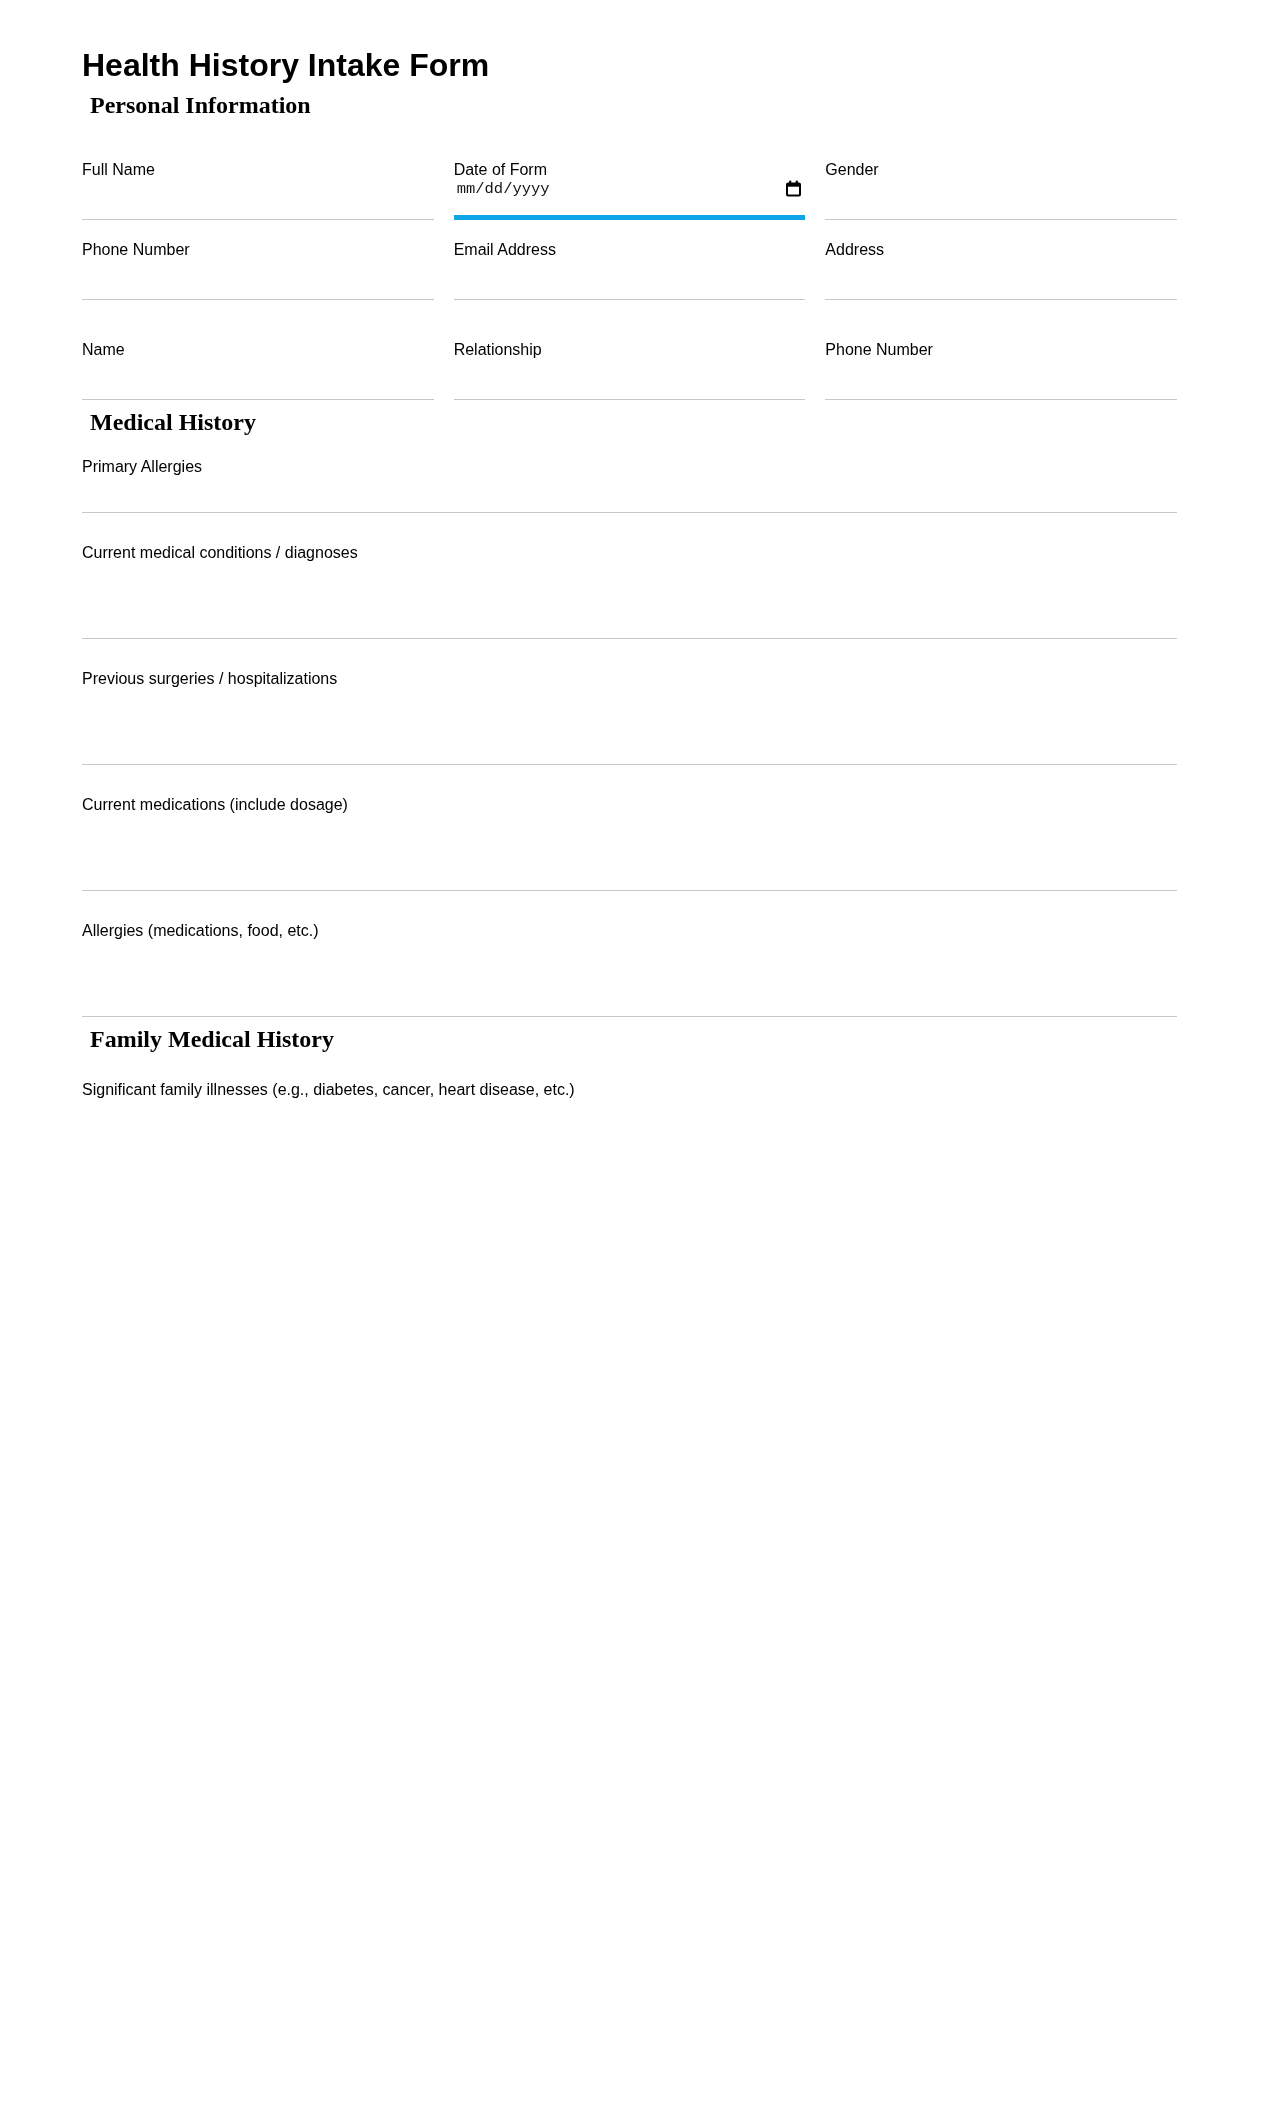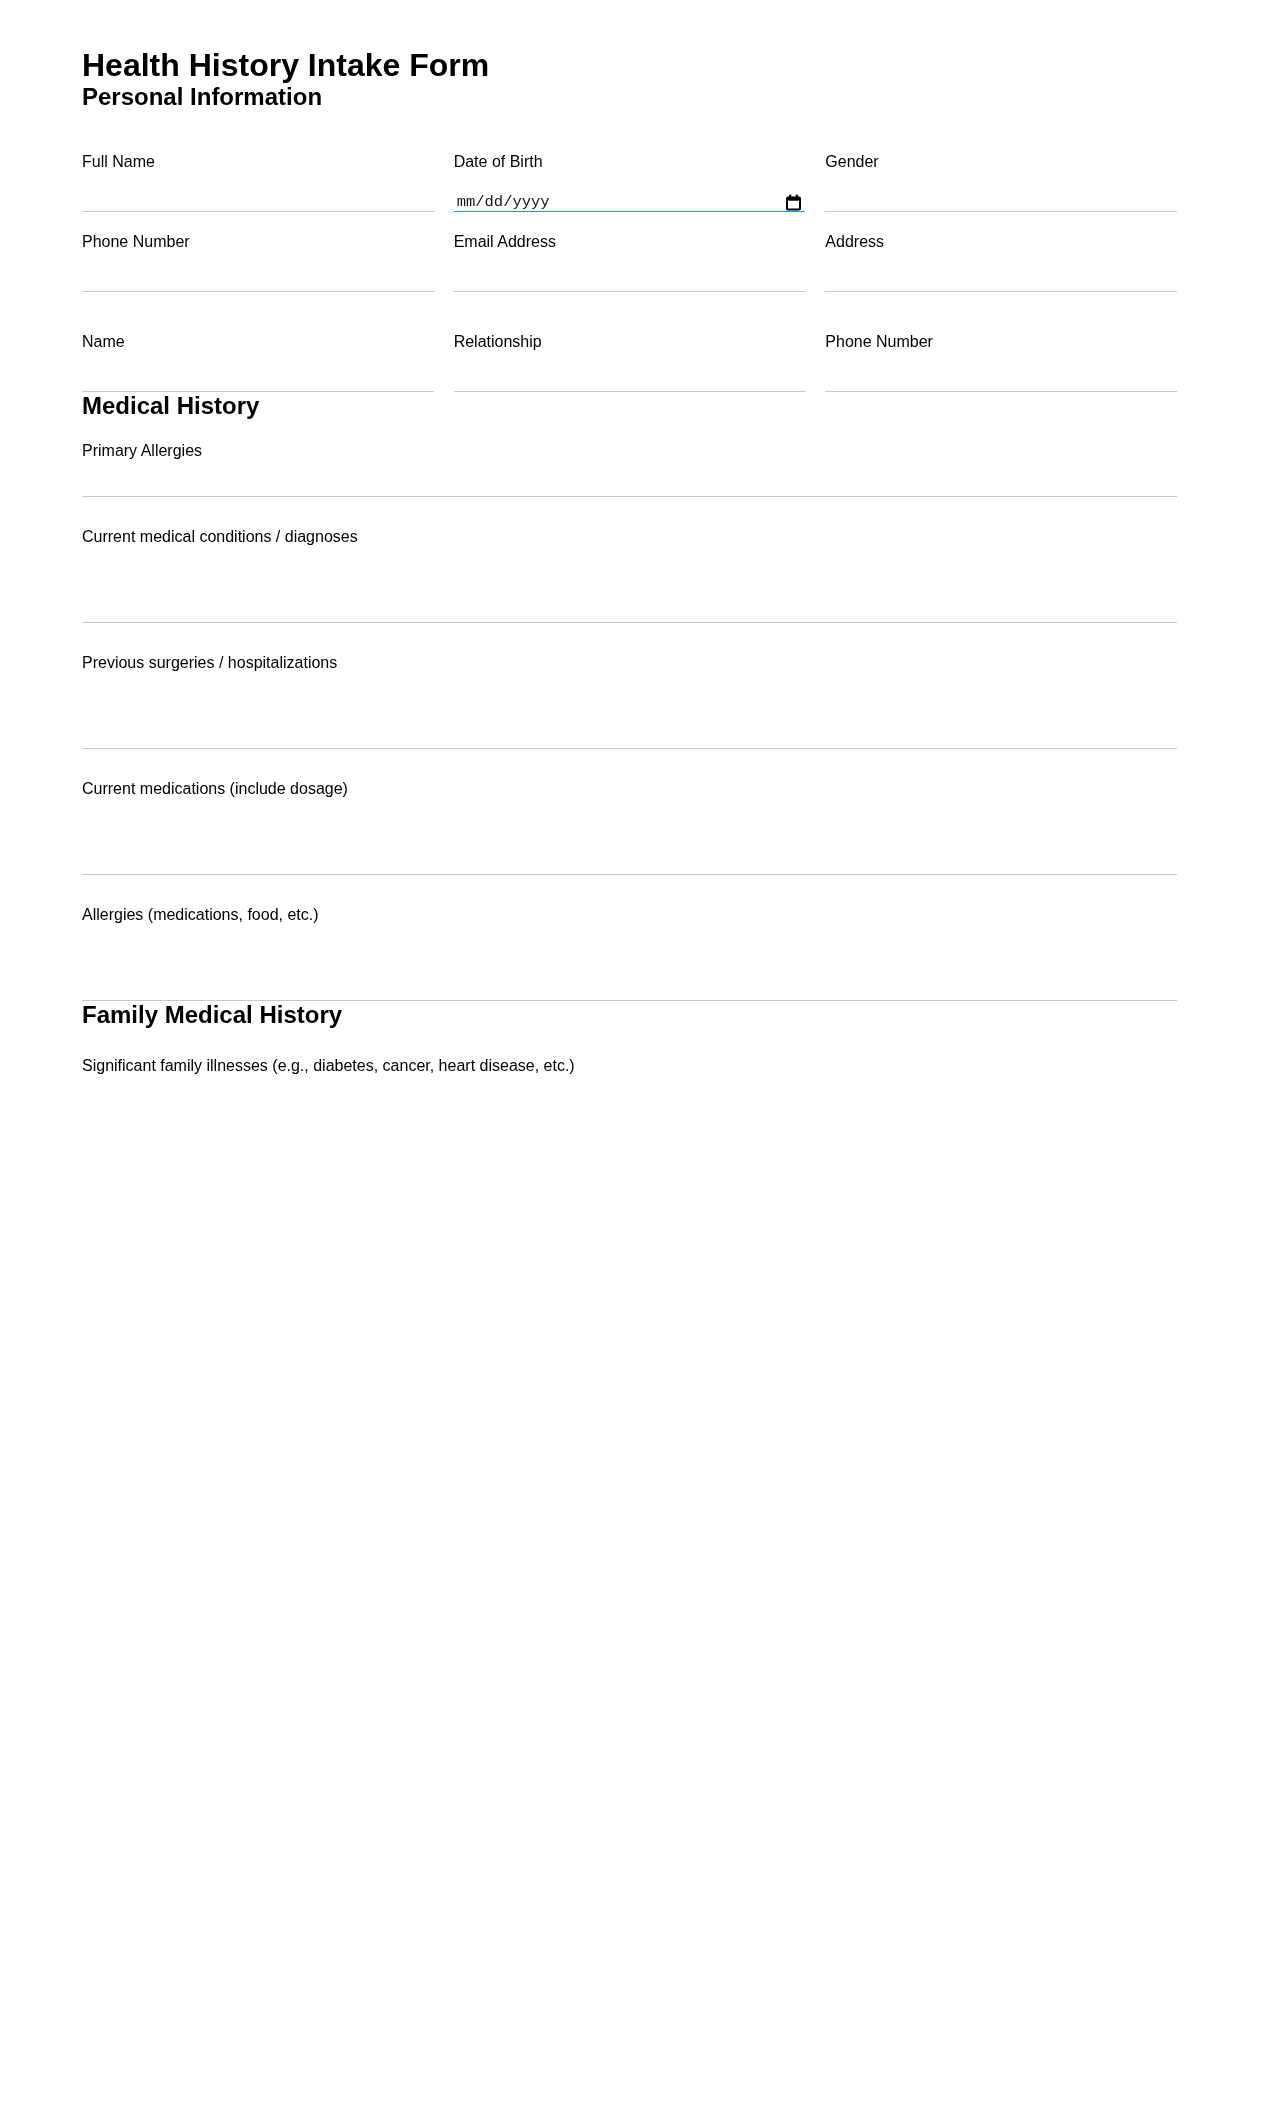--- a/index.html
+++ b/index.html
@@ -23,21 +23,22 @@
     font-size: 32px;
     font-weight: bold;
     line-height: 1.1;
     margin: 48px 0 0 0;
     letter-spacing: 0;
   }
   h2.section-heading {
     font-size: 24px;
     font-weight: bold;
     line-height: 1.2;
-    margin: 0;
+    margin: 8px;
+    font-family: Liberation Serif, serif;
   }
   .h2-personal   { margin-top: 36px; }
   .h2-emergency  { margin-top: 42px; }
   .h2-medical    { margin-top: 46px; }
   .h2-family     { margin-top: 42px; }
 
   .grid3 {
     display: grid;
     grid-template-columns: repeat(3, 1fr);
     column-gap: 30px;
@@ -60,24 +61,24 @@
     border-radius: 0;
     outline: none;
     background: transparent;
     font-family: "Liberation Sans", sans-serif;
     font-size: 16px;
     color: #000000;
     padding: 0 1px;
   }
   .date-wrap {
     display: flex;
-    align-items: flex-end;
+    align-items: flex-start;
     width: 100%;
     height: 40px;
-    border-bottom: 1px solid #0ea5e9;
+    border-bottom: 5px solid #0ea5e9;
   }
   input.date-input {
     flex: 1 1 auto;
     min-width: 0;
     border: none;
     outline: none;
     background: transparent;
     font-family: "Liberation Mono", "DejaVu Sans Mono", monospace;
     font-size: 15.5px;
     color: #141414;
@@ -142,21 +143,21 @@
   <h1 class="page-title">Health History Intake Form</h1>
 
   <h2 class="section-heading h2-personal">Personal Information</h2>
 
   <div class="grid3">
     <div class="field">
       <label class="field-label">Full Name</label>
       <input class="line-input" type="text" value="" style="">
     </div>
     <div class="field">
-      <label class="field-label">Date of Birth</label>
+      <label class="field-label">Date of Form</label>
       <div class="date-wrap">
         <input class="date-input" type="text" placeholder="mm/dd/yyyy" style="">
         <button class="cal-btn">
           <span>
             <svg width="17" height="17" viewBox="0 0 17 17">
               <rect x="2" y="3.5" width="13" height="12" rx="1" fill="none" stroke="#000000" stroke-width="2"></rect>
               <rect x="2" y="3.5" width="13" height="3.2" fill="#000000"></rect>
               <rect x="4.1" y="0.7" width="2.2" height="3.6" fill="#000000"></rect>
               <rect x="10.7" y="0.7" width="2.2" height="3.6" fill="#000000"></rect>
             </svg>

